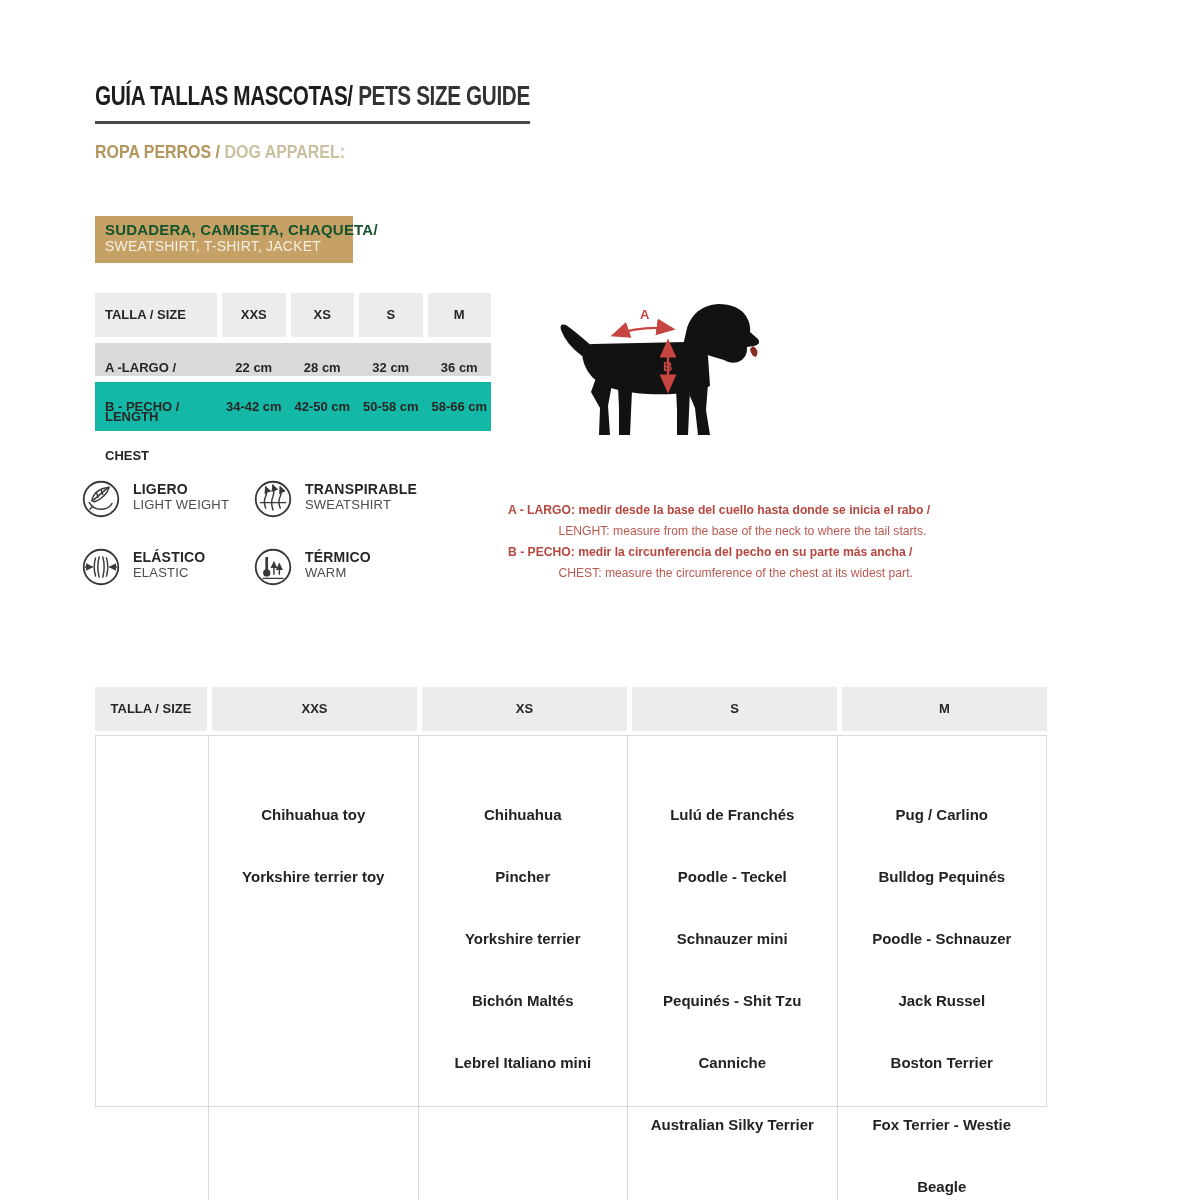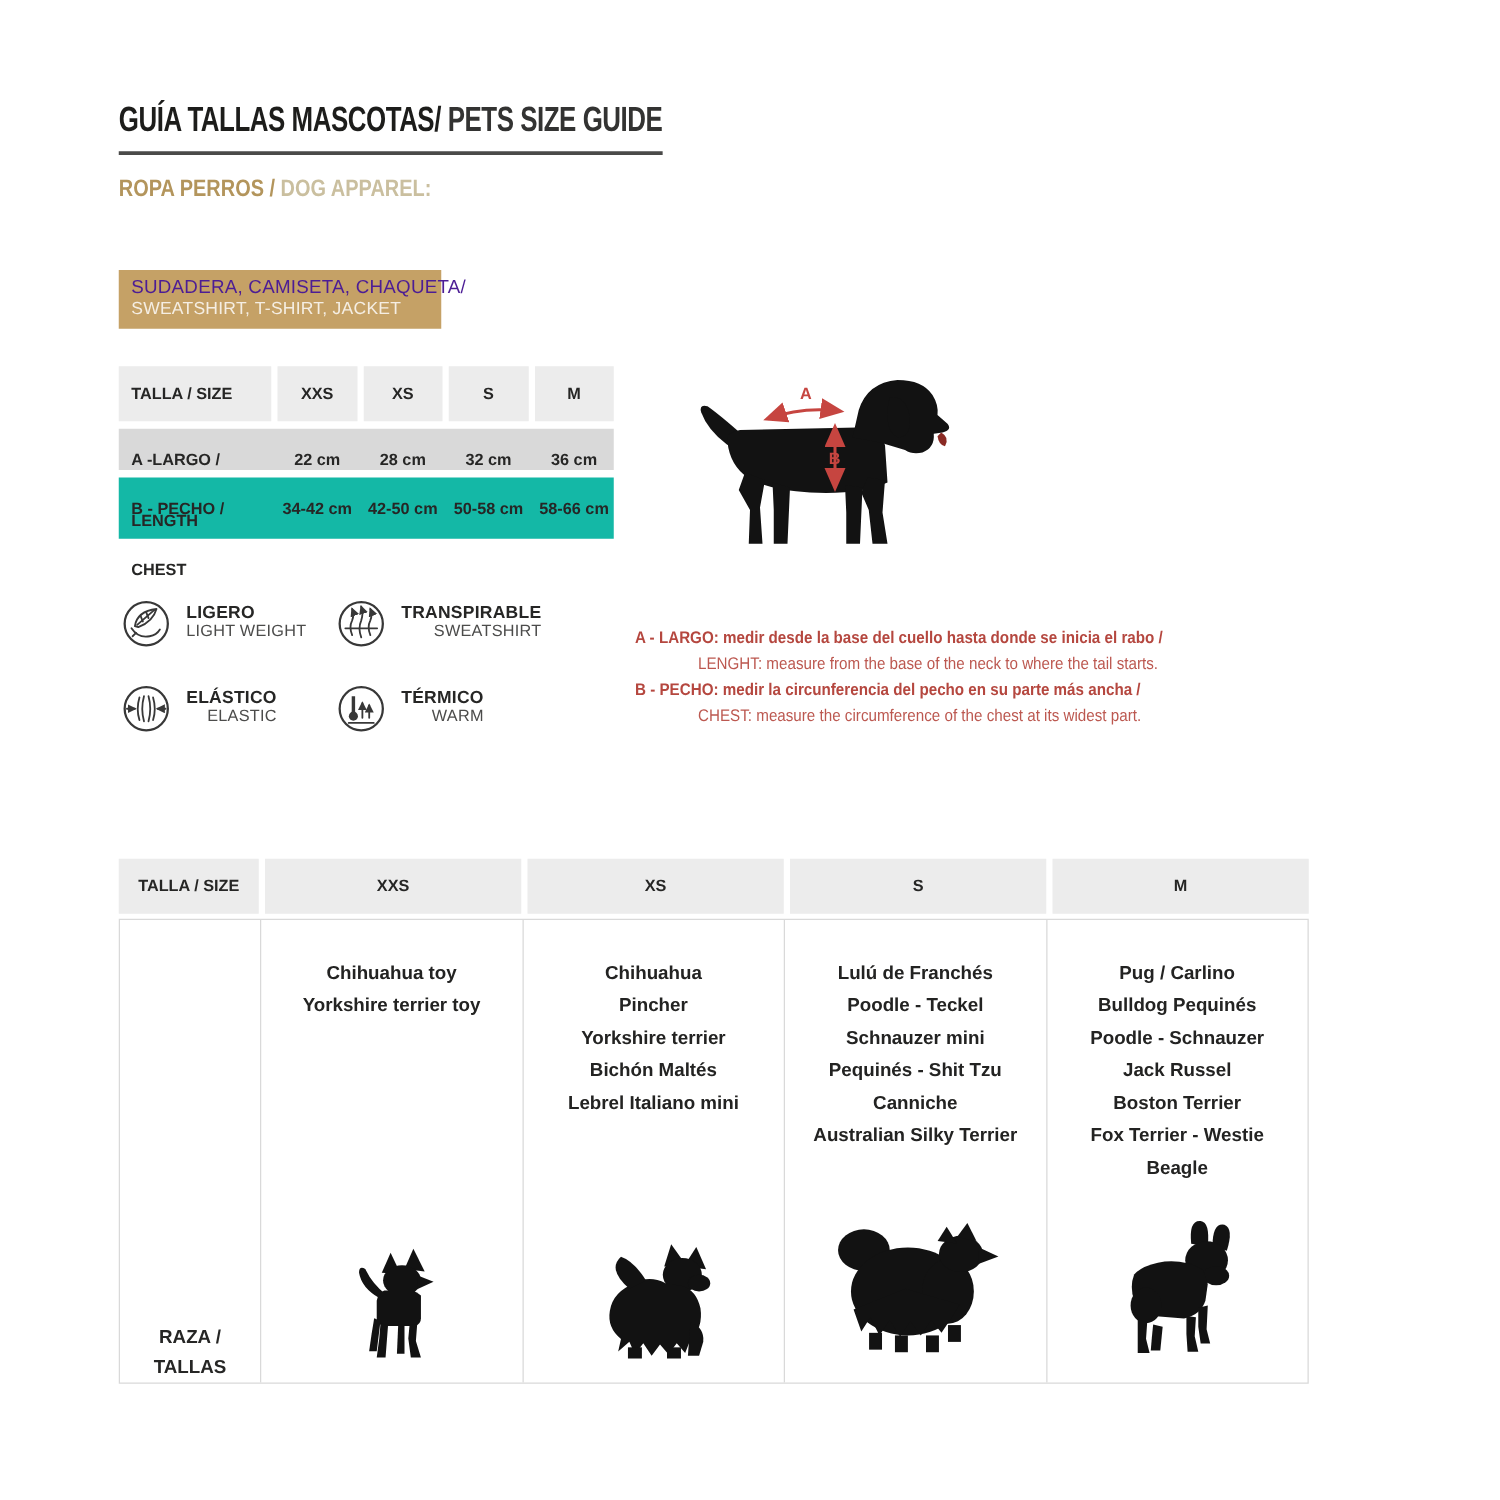--- a/index.html
+++ b/index.html
@@ -12,65 +12,65 @@
                border-bottom:3px solid #4a4a49;padding-bottom:9px;}
   .title-es{font-size:28px;font-weight:800;letter-spacing:-0.5px;color:#1d1d1b;}
   .title-en{font-size:28px;font-weight:600;letter-spacing:-0.5px;color:#333332;}
 
   .subtitle{position:absolute;left:95px;top:141px;transform:scaleX(0.84);transform-origin:0 0;white-space:nowrap;}
   .subtitle-es{font-size:19px;font-weight:800;color:#b3955c;}
   .subtitle-en{font-size:19px;font-weight:600;color:#cabf9f;}
 
   .category-box{position:absolute;left:95px;top:216px;width:238px;height:37px;
                 background:#c5a166;padding:5px 10px;}
-  .cat-l1{font-size:15px;font-weight:400;color:#4c1d95;letter-spacing:0.2px;white-space:nowrap;}
+  .cat-l1{font-size:15px;font-weight:700;color:#14532d;letter-spacing:0.2px;white-space:nowrap;}
   .cat-l2{font-size:14px;font-weight:500;color:rgba(255,255,255,0.82);letter-spacing:0.2px;white-space:nowrap;}
 
   
   .size-table{position:absolute;left:95px;top:293px;width:396px;}
   .st-row{display:grid;grid-template-columns:122px repeat(4,1fr);column-gap:5px;}
   .st-head .st-cell{background:#ececec;height:44px;line-height:44px;}
   .st-cell{font-size:13px;font-weight:800;text-align:center;color:#262625;}
   .st-label{text-align:left;padding-left:10px;}
   .st-a{background:#d9d9d9;margin-top:6px;}
   .st-a .st-cell{height:33px;line-height:49px;background:transparent;}
   .st-b{background:#14b8a6;margin-top:6px;}
   .st-b .st-cell{height:49px;line-height:49px;}
 
   
   .dog-diagram{position:absolute;left:548px;top:294px;width:235px;height:156px;}
 
   
-  .features{position:absolute;left:97px;top:479px;display:grid;
+  .features{position:absolute;left:81px;top:479px;display:grid;
             grid-template-columns:172px 210px;row-gap:28px;}
   .feature{display:flex;align-items:flex-start;}
   .f-icon{width:40px;height:40px;flex:0 0 40px;}
   .f-text{margin-left:12px;padding-top:2px;}
   .f-es{font-size:14px;font-weight:800;color:#262625;letter-spacing:0.2px;}
-  .f-en{font-size:13px;font-weight:500;color:#4c4c4b;letter-spacing:0.2px;text-align:right;}
+  .f-en{font-size:13px;font-weight:500;color:#4c4c4b;letter-spacing:0.2px;}
 
   
   .notes{position:absolute;left:508px;top:499px;width:500px;
          transform:scaleX(0.9);transform-origin:0 0;color:#b5473f;}
   .note-line{font-size:13.5px;line-height:21px;white-space:nowrap;}
   .note-bold{font-weight:800;}
   .note-light{font-weight:500;padding-left:56px;color:#bc5850;}
 
   
   .breed-table{position:absolute;left:95px;top:687px;width:952px;}
   .bt-head{display:grid;grid-template-columns:112px repeat(4,1fr);column-gap:5px;}
   .bt-hcell{background:#ececec;height:44px;line-height:44px;text-align:center;
             font-size:13px;font-weight:800;color:#262625;}
   .bt-body{display:grid;grid-template-columns:112px repeat(4,1fr);margin-top:4px;
            border:1px solid #d9d9d9;height:370px;}
   .bt-cell{border-left:1px solid #d9d9d9;display:flex;flex-direction:column;align-items:center;}
   .bt-cell:first-child{border-left:none;justify-content:flex-end;}
   .raza{font-size:15px;font-weight:800;text-align:center;line-height:24px;color:#262625;}
   .breeds{padding-top:30px;text-align:center;}
-  .breed-line{font-size:15px;font-weight:700;line-height:26px;color:#232322;white-space:nowrap;}
+  .breed-line{font-size:15px;font-weight:700;line-height:26px;color:#232322;white-space:nowrap;margin-top:36px;}
   .dog-slot{margin-top:auto;padding-bottom:18px;display:flex;justify-content:center;}
 
   .ic-stroke{stroke:#383838;stroke-width:2;fill:none;stroke-linecap:round;stroke-linejoin:round;}
   .ic-thin{stroke:#383838;stroke-width:1.6;fill:none;stroke-linecap:round;stroke-linejoin:round;}
   .red-arrow{stroke:#c64540;stroke-width:2.4;fill:none;}
   .red-label{fill:#c64540;font-size:13px;font-weight:800;font-family:"Liberation Sans",sans-serif;}
 </style>
 </head>
 <body>
 

